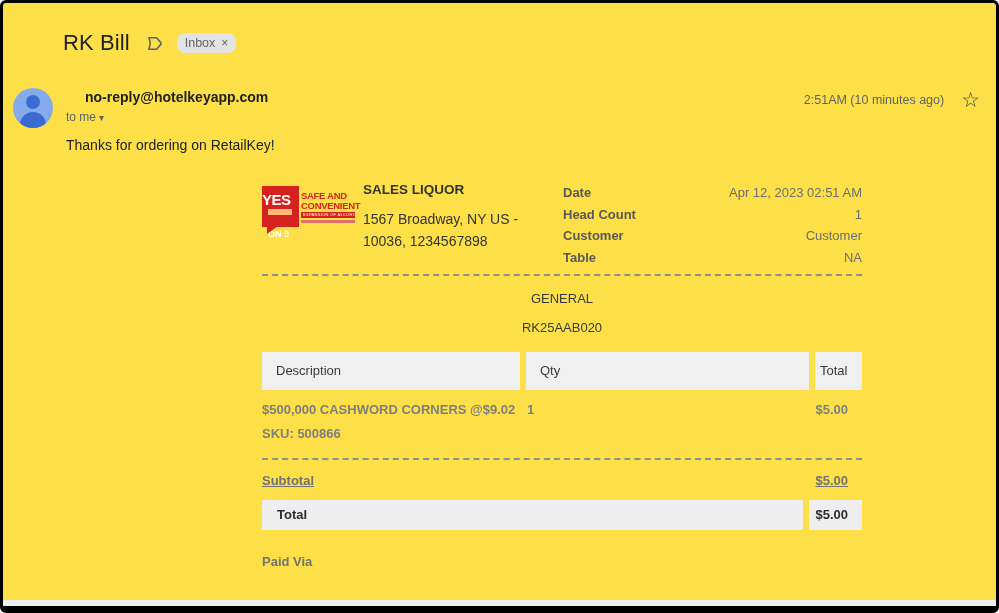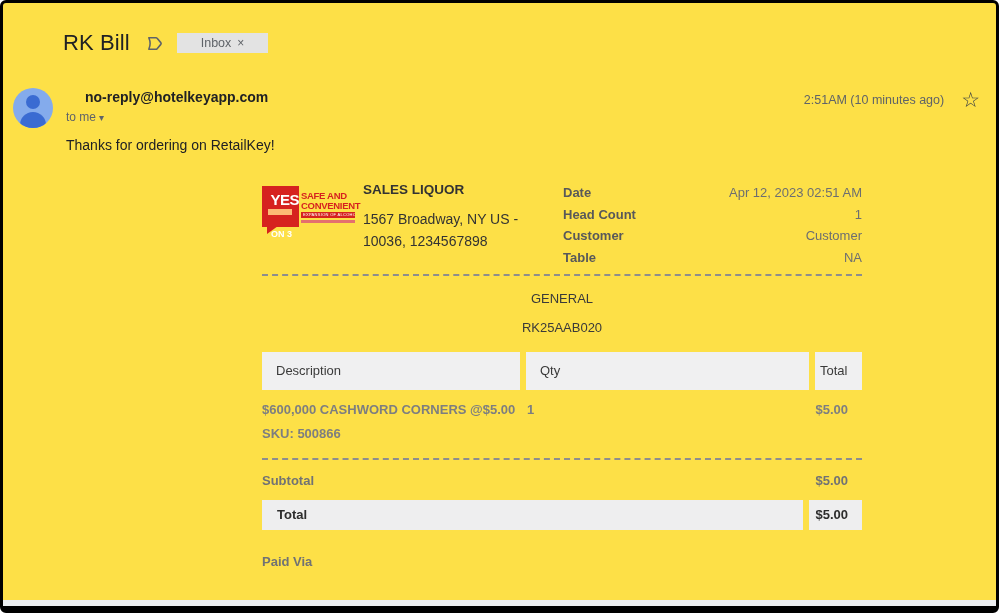--- a/index.html
+++ b/index.html
@@ -22,21 +22,21 @@
     display: flex; align-items: center;
   }
   .subject {
     font-size: 22px; font-weight: 400; color: #202124; letter-spacing: 0.1px;
   }
   .important-icon { margin-left: 14px; display: inline-flex; }
   .label-chip {
     margin-left: 12px;
     background: #e3e3e3; color: #5f6368;
     font-size: 12.5px; line-height: 20px;
-    border-radius: 0; padding: 0 24px;
+    border-radius: 8px; padding: 0 8px;
     display: inline-flex; align-items: center; gap: 6px; text-align: center;
   }
   .label-chip .chip-close { font-size: 12px; color: #5f6368; cursor: default; }
 
   
   .avatar {
     position: absolute; left: 10px; top: 85px;
     width: 40px; height: 40px; border-radius: 50%;
     background: #84abec; overflow: hidden;
   }
@@ -66,21 +66,21 @@
   .body-text { position: absolute; left: 63px; top: 134px; font-size: 14px; color: #202124; }
 
   
   .receipt { position: absolute; left: 259px; top: 167px; width: 600px; font-size: 13px; color: #333; }
 
   .info-section { display: flex; justify-content: space-between; }
   .merchant-wrap { display: flex; }
 
   
   .logo { width: 94px; height: 52px; margin-top: 16px; display: flex; flex: none; }
-  .logo-badge { position: relative; width: 37px; height: 41px; background: #d6221f; color: #fff; text-align: right; flex: none; }
+  .logo-badge { position: relative; width: 37px; height: 41px; background: #d6221f; color: #fff; text-align: left; flex: none; }
   .logo-yes { font-size: 15px; font-weight: 700; letter-spacing: -0.5px; line-height: 15px; padding-top: 6px; }
   .logo-on3 { font-size: 9px; font-weight: 700; line-height: 10px; margin-top: 2px; border-top: 6px solid #fdba74; width: 24px; margin-left: 6px; padding-top: 14px; }
   .logo-tail { position: absolute; left: 5px; bottom: -7px; width: 0; height: 0; border-top: 8px solid #d6221f; border-right: 11px solid transparent; }
   .logo-text { margin-left: 2px; padding-top: 5px; }
   .logo-l1, .logo-l2 { color: #d6221f; font-weight: 700; font-size: 9.5px; line-height: 10px; letter-spacing: -0.3px; white-space: nowrap; }
   .logo-l3 { margin-top: 1px; background: #d6221f; color: #fff; font-size: 4px; line-height: 6px; padding: 0 2px; letter-spacing: 0.3px; white-space: nowrap; width: 54px; overflow: hidden; }
   .logo-l4 { margin-top: 2px; height: 3px; width: 54px; background: #e4706e; }
 
   .merchant-info { margin-left: 7px; }
   .merchant-name { margin-top: 12px; font-size: 13.5px; font-weight: 700; color: #333; }
@@ -105,21 +105,21 @@
   .th-qty { width: 283px; padding-left: 14px; margin-left: 6px; }
   .th-total { width: 47px; padding-left: 5px; margin-left: 6px; }
 
   .item-row { display: flex; margin-top: 9px; font-weight: 700; color: #7d7e80; }
   .item-desc-col { width: 259px; }
   .item-desc { line-height: 22px; }
   .item-sku { margin-top: 2px; line-height: 22px; }
   .item-qty { width: 283px; margin-left: 6px; line-height: 22px; }
   .item-total { flex: 1; text-align: right; padding-right: 14px; line-height: 22px; }
 
-  .subtotal-row { margin-top: 13px; display: flex; justify-content: space-between; font-weight: 700; color: #717274; }
+  .subtotal-row { margin-top: 13px; display: flex; justify-content: space-between; font-weight: 700; color: #717274; text-decoration: underline; }
   .subtotal-row .value { padding-right: 14px; }
 
   .total-row { margin-top: 12px; display: flex; }
   .total-cell { background: #eeeeef; height: 30px; line-height: 30px; font-weight: 700; color: #2c2c2c; }
   .total-label-cell { width: 541px; padding-left: 15px; }
   .total-value-cell { width: 53px; margin-left: 6px; text-align: right; padding-right: 14px; }
 
   .paid-via { margin-top: 24px; font-weight: 700; color: #717274; }
   .cash-row { margin-top: 11px; position: relative; font-weight: 700; color: #717274; height: 16px; }
   .cash-change { position: absolute; left: 301px; top: 0; }
@@ -214,21 +214,21 @@
     <div class="center-line order-code">RK25AAB020</div>
 
     <div class="thead">
       <div class="th th-desc">Description</div>
       <div class="th th-qty">Qty</div>
       <div class="th th-total">Total</div>
     </div>
 
     <div class="item-row">
       <div class="item-desc-col">
-        <div class="item-desc">$600,000 CASHWORD CORNERS @$5.00</div>
+        <div class="item-desc">$500,000 CASHWORD CORNERS @$9.02</div>
         <div class="item-sku">SKU: 500866</div>
       </div>
       <div class="item-qty">1</div>
       <div class="item-total">$5.00</div>
     </div>
 
     <div class="dashed dashed-2"></div>
 
     <div class="subtotal-row">
       <span>Subtotal</span>

